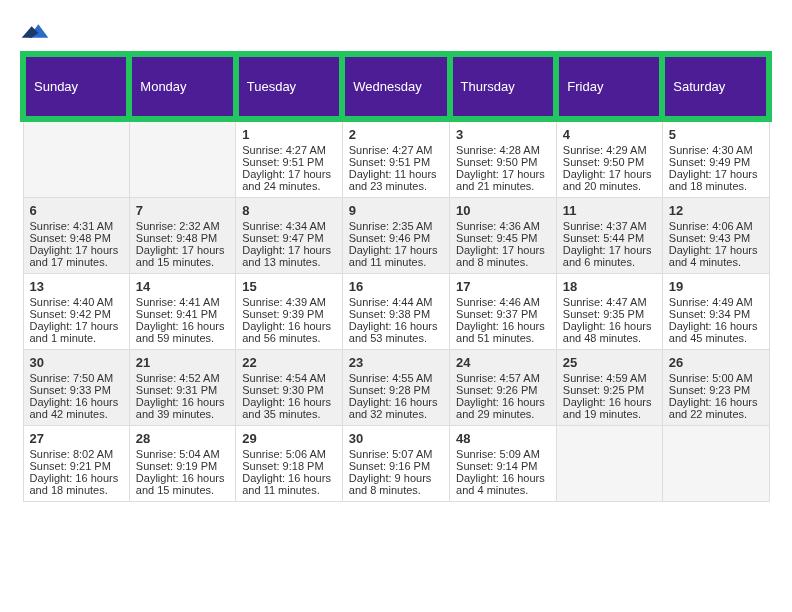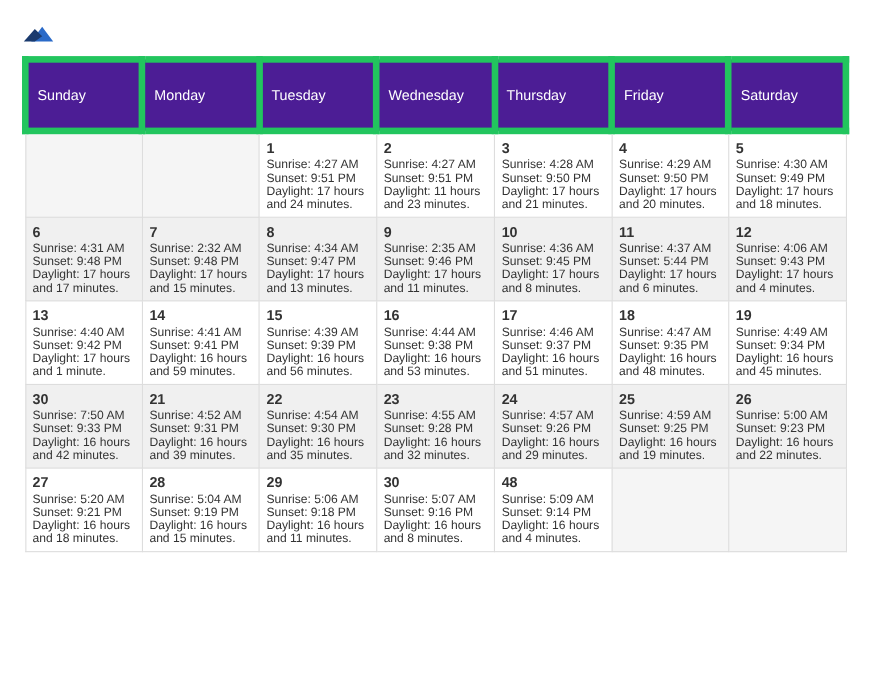--- a/index.html
+++ b/index.html
@@ -269,41 +269,41 @@
         <td>
           <span class="day-number">26</span>
           <div>Sunrise: 5:00 AM</div>
           <div>Sunset: 9:23 PM</div>
           <div>Daylight: 16 hours and 22 minutes.</div>
         </td>
       </tr>
       <tr>
         <td>
           <span class="day-number">27</span>
-          <div>Sunrise: 5:20 AM</div>
+          <div>Sunrise: 8:02 AM</div>
           <div>Sunset: 9:21 PM</div>
           <div>Daylight: 16 hours and 18 minutes.</div>
         </td>
         <td>
           <span class="day-number">28</span>
           <div>Sunrise: 5:04 AM</div>
           <div>Sunset: 9:19 PM</div>
           <div>Daylight: 16 hours and 15 minutes.</div>
         </td>
         <td>
           <span class="day-number">29</span>
           <div>Sunrise: 5:06 AM</div>
           <div>Sunset: 9:18 PM</div>
           <div>Daylight: 16 hours and 11 minutes.</div>
         </td>
         <td>
           <span class="day-number">30</span>
           <div>Sunrise: 5:07 AM</div>
           <div>Sunset: 9:16 PM</div>
-          <div>Daylight: 16 hours and 8 minutes.</div>
+          <div>Daylight: 9 hours and 8 minutes.</div>
         </td>
         <td>
           <span class="day-number">48</span>
           <div>Sunrise: 5:09 AM</div>
           <div>Sunset: 9:14 PM</div>
           <div>Daylight: 16 hours and 4 minutes.</div>
         </td>
         <td class="empty"></td>
         <td class="empty"></td>
       </tr>

